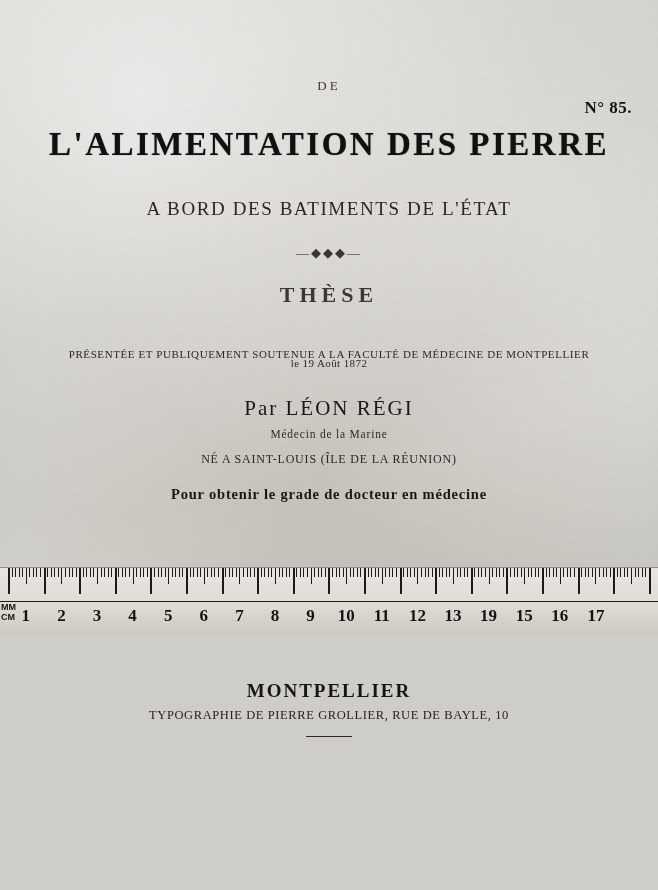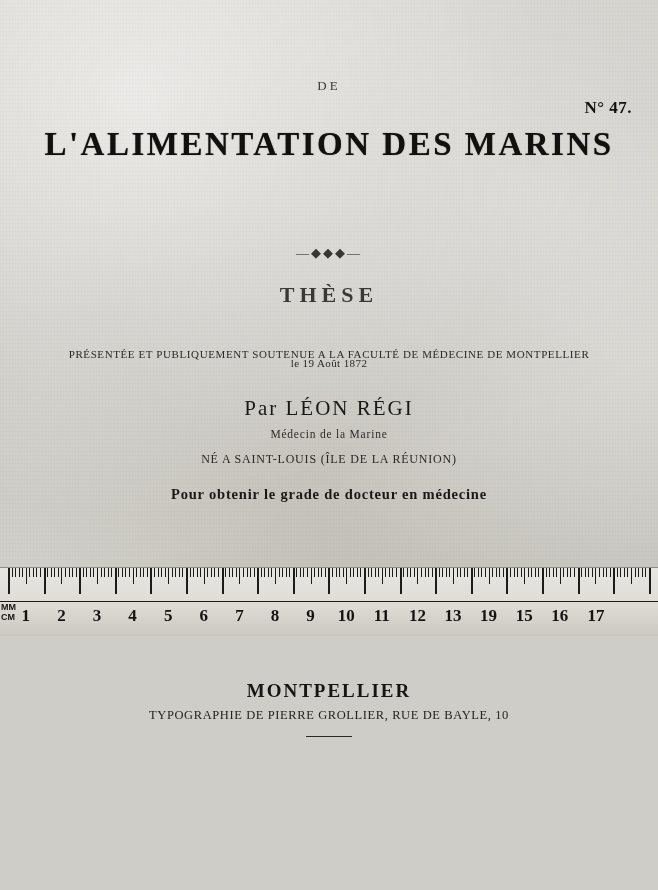--- a/index.html
+++ b/index.html
@@ -259,24 +259,25 @@
 </style>
 </head>
 <body>
 
 <div id="page">
 
   <div class="sheet">
 
     <div class="de">DE</div>
 
-    <div class="catalog-no">N° 47.</div>
-
-    <div class="title-main">L'ALIMENTATION DES MARINS</div>
-
+    <div class="catalog-no">N° 85.</div>
+
+    <div class="title-main">L'ALIMENTATION DES PIERRE</div>
+
+    <div class="title-sub">A BORD DES BATIMENTS DE L'ÉTAT</div>
 
     <div class="orn1">—◆◆◆—</div>
 
     <div class="these">THÈSE</div>
 
     <div class="presented">PRÉSENTÉE ET PUBLIQUEMENT SOUTENUE A LA FACULTÉ DE MÉDECINE DE MONTPELLIER</div>
 
     <div class="date-line">le 19 Août 1872</div>
 
     <div class="author">Par LÉON RÉGI</div>

